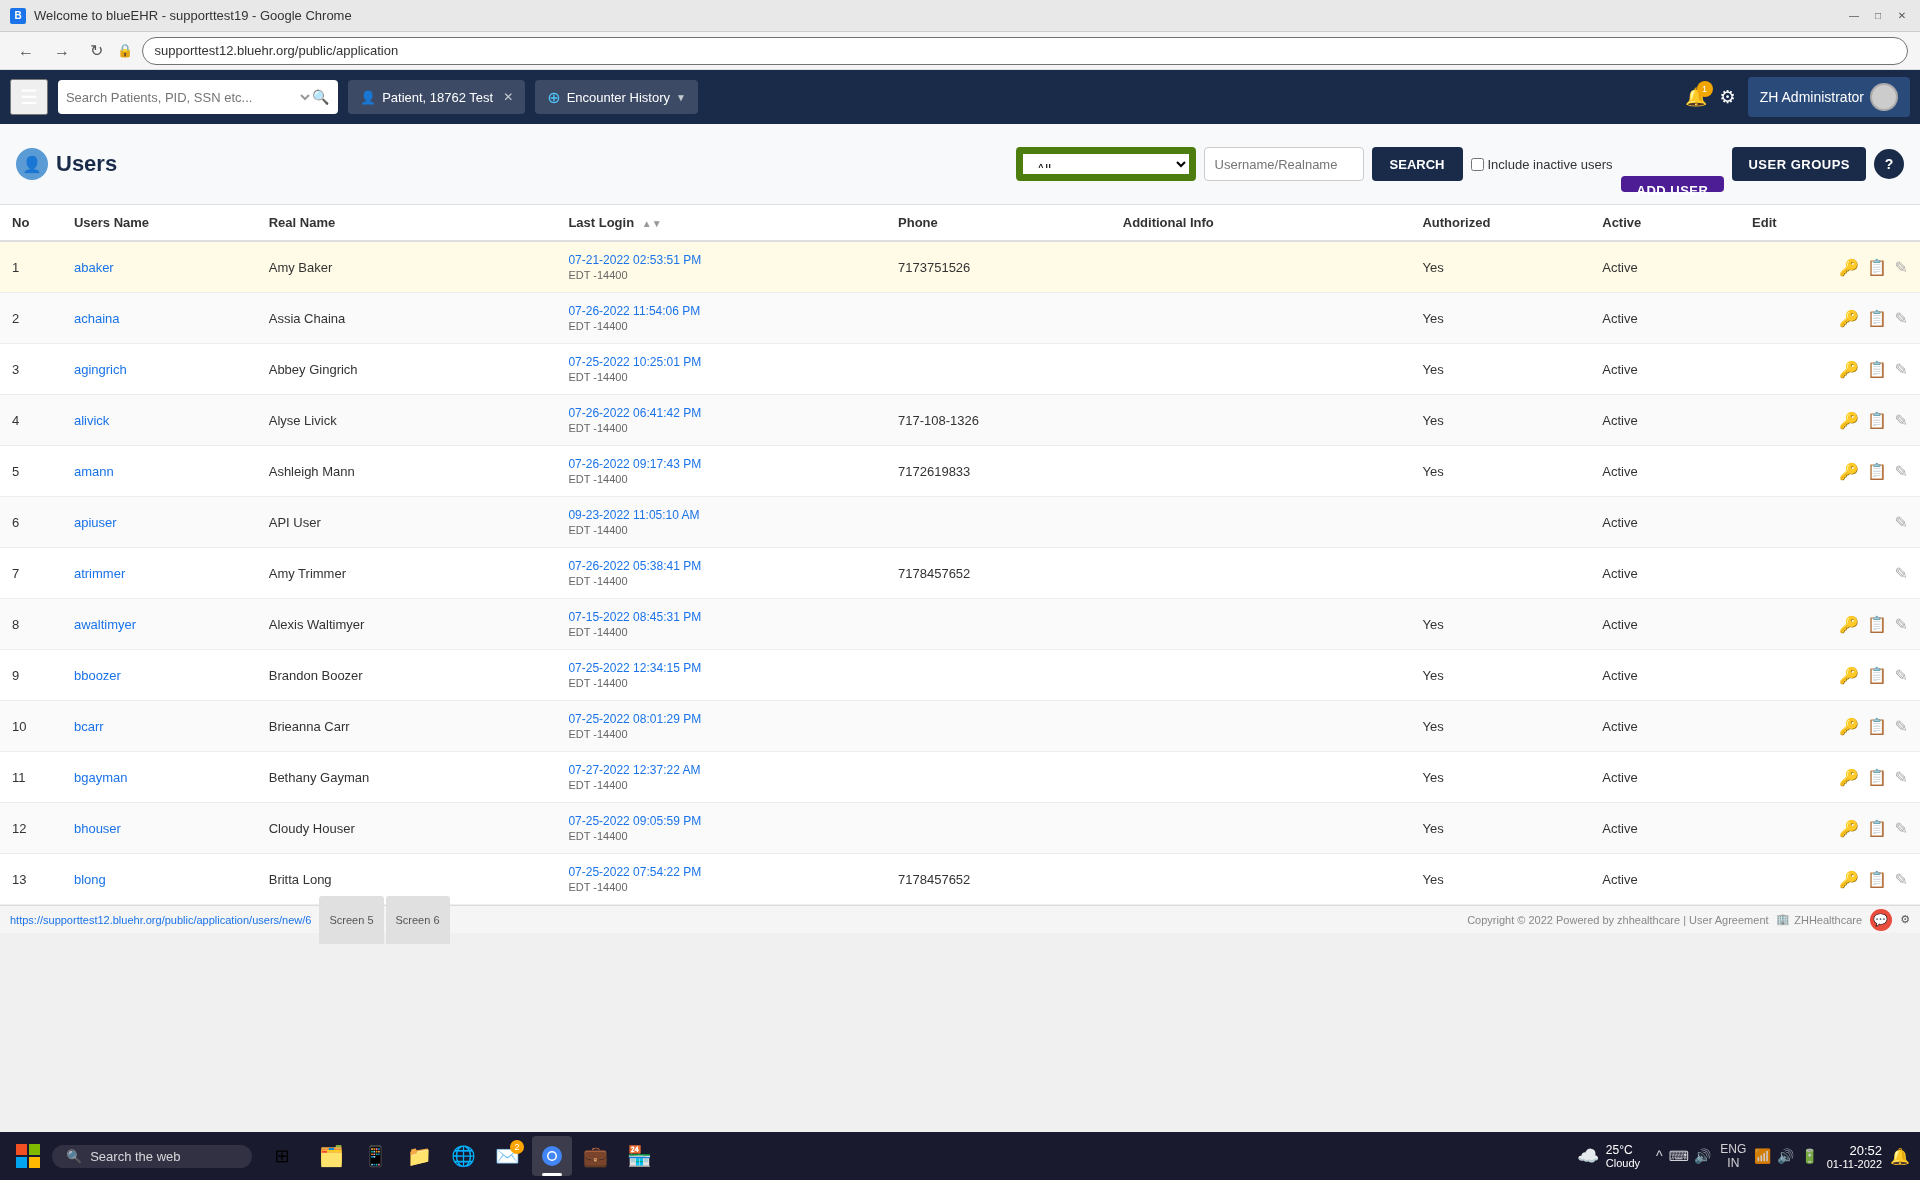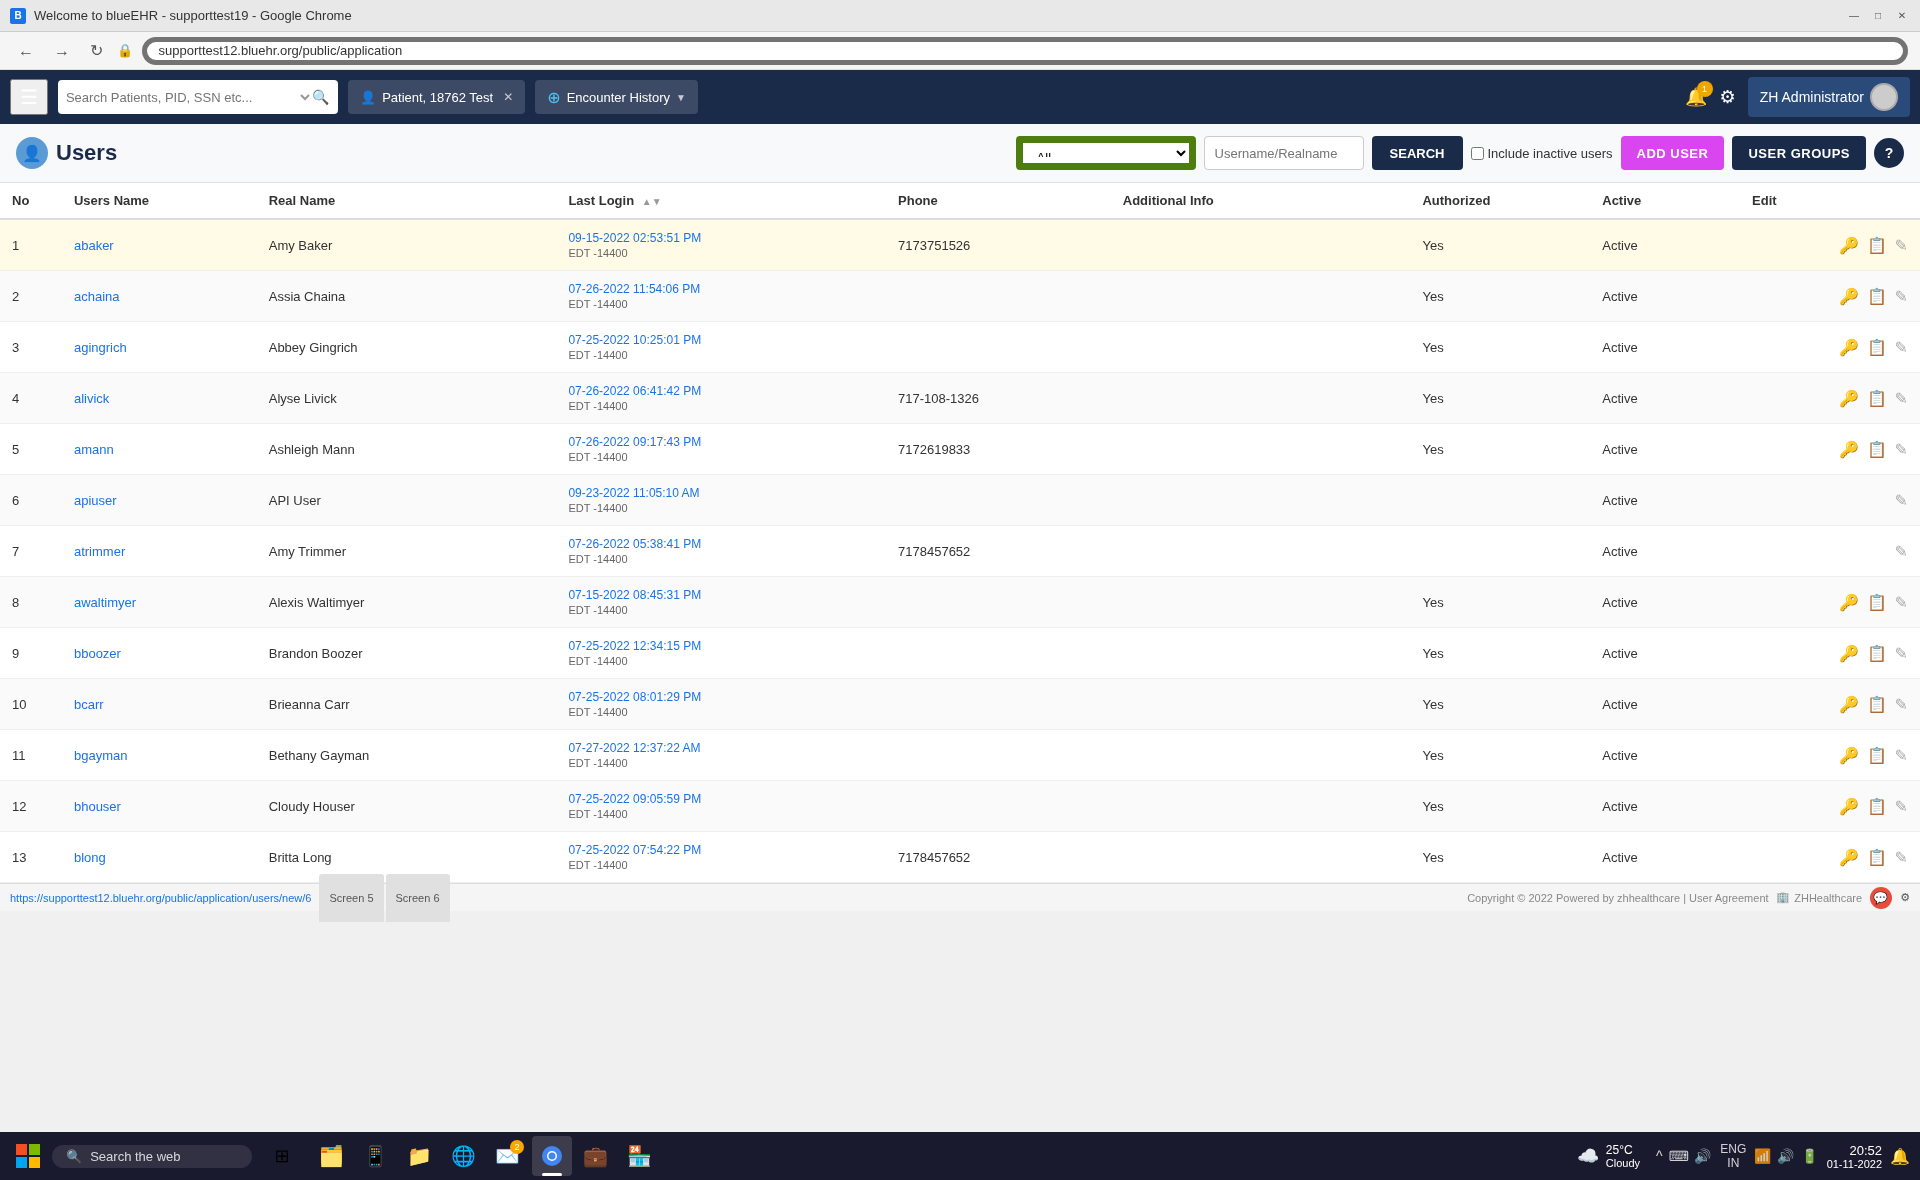--- a/index.html
+++ b/index.html
@@ -26,21 +26,21 @@
       height: 38px;
       display: flex;
       align-items: center;
       padding: 0 12px;
       border-bottom: 1px solid #ddd;
       gap: 8px;
     }
     .address-input {
       flex: 1;
       background: white;
-      border: 5px solid #737373;
+      border: 1px solid #737373;
       border-radius: 20px;
       padding: 4px 12px;
       font-size: 13px;
       color: #333;
       height: 28px;
     }
     .nav-btn { background: none; border: none; cursor: pointer; color: #555; font-size: 16px; padding: 2px 6px; }
 
     
     .app-header {
@@ -162,30 +162,31 @@
       border: none;
       border-radius: 4px;
       padding: 7px 18px;
       font-size: 13px;
       cursor: pointer;
       height: 34px;
       font-weight: bold;
     }
     .inactive-check { display: flex; align-items: center; gap: 4px; font-size: 13px; color: #333; }
     .add-user-btn {
-      background: #d946ef;
+      background: #4c1d95;
       color: white;
       border: none;
       border-radius: 4px;
       padding: 7px 16px;
       font-size: 13px;
       cursor: pointer;
-      height: 34px;
+      height: 16px;
       font-weight: bold;
       letter-spacing: 0.5px;
+      margin-top: 40px;
     }
     .user-groups-btn {
       background: #1a2b4a;
       color: white;
       border: none;
       border-radius: 4px;
       padding: 7px 16px;
       font-size: 13px;
       cursor: pointer;
       height: 34px;
@@ -452,21 +453,21 @@
         <th class="active-col">Active</th>
         <th class="edit-col">Edit</th>
       </tr>
     </thead>
     <tbody id="table-body">
     <tr class="highlighted">
       <td class="no-col">1</td>
       <td style="color:#1a73e8;cursor:pointer;">abaker</td>
       <td>Amy Baker</td>
       <td>
-        <span class="last-login-date">09-15-2022 02:53:51 PM</span><br>
+        <span class="last-login-date">07-21-2022 02:53:51 PM</span><br>
         <span class="last-login-tz">EDT -14400</span>
       </td>
       <td>7173751526</td>
       <td></td>
       <td>Yes</td>
       <td>Active</td>
       <td class="edit-col">
         <span class="action-icon" title="Roles">🔑</span>
         <span class="action-icon" title="Permissions">📋</span>
         <span class="edit-icon" title="Edit">✎</span>

